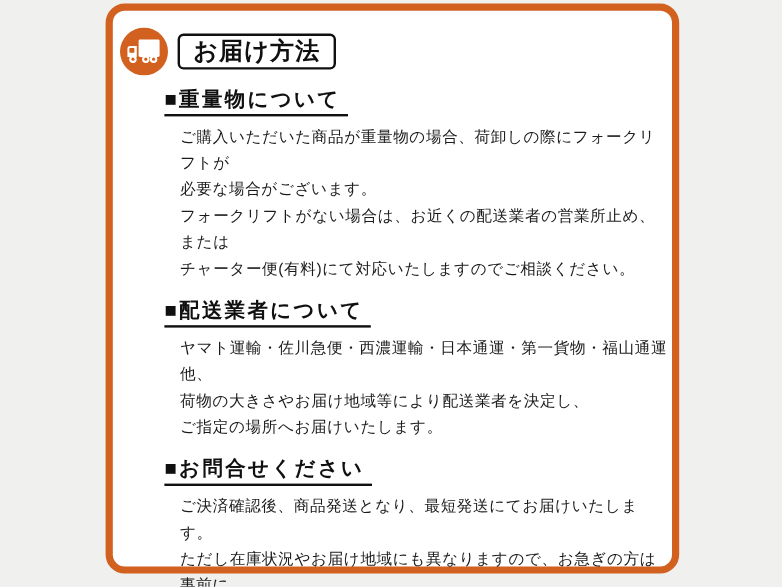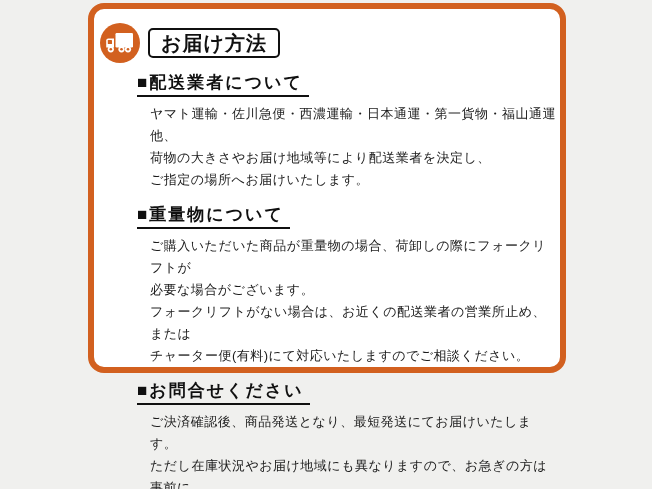--- a/index.html
+++ b/index.html
@@ -13,21 +13,21 @@
     position: relative;
     font-family: "Liberation Sans", "DejaVu Sans", sans-serif;
     color: #1b1b1b;
     overflow: hidden;
   }
   .panel {
     position: absolute;
     left: 88px;
     top: 3px;
     width: 478px;
-    height: 370px;
+    height: 475px;
     box-sizing: border-box;
     background: #ffffff;
     border: 6px solid #d2601f;
     border-radius: 16px;
     padding: 14px 4px 0 6px;
   }
   .header-row {
     display: flex;
     align-items: center;
     gap: 8px;
@@ -94,32 +94,32 @@
         <circle cx="28" cy="26.3" r="3.1" fill="#ffffff"></circle>
         <circle cx="28" cy="26.3" r="1.3" fill="#d2601f"></circle>
       </svg>
     </span>
     <span class="title-box">お届け方法</span>
   </div>
 
   <div class="sections">
 
     <div class="section">
-      <span class="section-heading">■配送業者について</span>
-      <div class="section-body">ヤマト運輸・佐川急便・西濃運輸・日本通運・第一貨物・福山通運他、
-荷物の大きさやお届け地域等により配送業者を決定し、
-ご指定の場所へお届けいたします。</div>
-    </div>
-
-    <div class="section">
       <span class="section-heading">■重量物について</span>
       <div class="section-body">ご購入いただいた商品が重量物の場合、荷卸しの際にフォークリフトが
 必要な場合がございます。
 フォークリフトがない場合は、お近くの配送業者の営業所止め、または
 チャーター便(有料)にて対応いたしますのでご相談ください。</div>
+    </div>
+
+    <div class="section">
+      <span class="section-heading">■配送業者について</span>
+      <div class="section-body">ヤマト運輸・佐川急便・西濃運輸・日本通運・第一貨物・福山通運他、
+荷物の大きさやお届け地域等により配送業者を決定し、
+ご指定の場所へお届けいたします。</div>
     </div>
 
     <div class="section">
       <span class="section-heading">■お問合せください</span>
       <div class="section-body">ご決済確認後、商品発送となり、最短発送にてお届けいたします。
 ただし在庫状況やお届け地域にも異なりますので、お急ぎの方は事前に
 お問合せください。
 また、時間指定は承っておりませんのでご了承ください。</div>
     </div>
 

